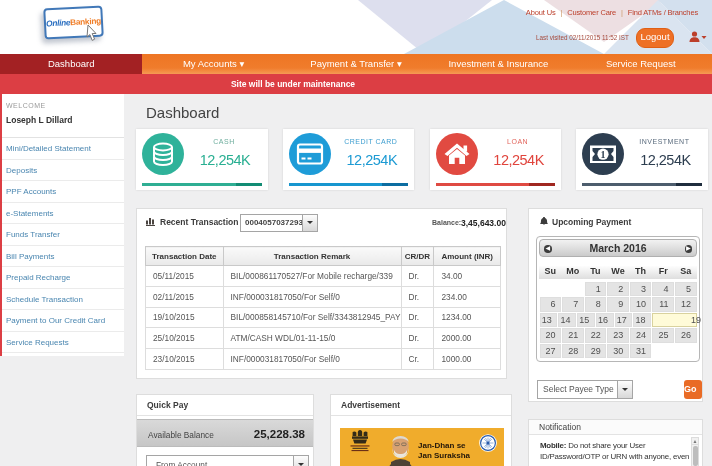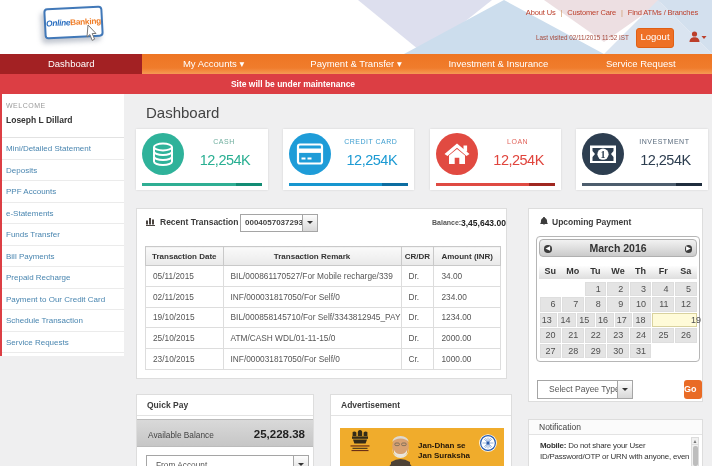--- a/index.html
+++ b/index.html
@@ -6,21 +6,21 @@
 body { width:712px; height:466px; position:relative; overflow:hidden;
   background:#efeff0; font-family:"Liberation Sans", sans-serif; }
 .abs { position:absolute; }
 
 
 #header { left:0; top:0; width:712px; height:54px; background:#fff; overflow:hidden; }
 #toplinks { right:14px; top:8px; font-size:7.5px; letter-spacing:-.15px; color:#bc3f2b; }
 #toplinks span.sep { color:#c96; margin:0 3px; }
 #visited { left:536px; top:34px; font-size:6.3px; color:#a5483a; }
 #logoutbtn { left:636px; top:28px; width:38px; height:20px; background:#ee7026;
-  border:1px solid #e05f14; border-radius:3px; color:#fff; font-size:9.5px;
+  border:1px solid #e05f14; border-radius:9px; color:#fff; font-size:9.5px;
   text-align:center; line-height:16px; }
 
 #nav { left:0; top:54px; width:712px; height:20px;
   background:linear-gradient(#ee7523 0%, #f07c2c 70%, #f69a54 100%); }
 .navitem { float:left; width:142.4px; height:20px; color:#fff; font-size:9.5px;
   text-align:center; line-height:20px; }
 .navitem.active { background:#a32123; }
 
 #maint { left:0; top:74px; width:712px; height:20px; background:#dc3e44; }
 #maint div { width:586px; text-align:center; font-size:8.5px; font-weight:bold;
@@ -151,22 +151,22 @@
   <div id="welcome">WELCOME</div>
   <div id="uname">Loseph L Dillard</div>
   <div id="smenu">
     <div>Mini/Detailed Statement</div>
     <div>Deposits</div>
     <div>PPF Accounts</div>
     <div>e-Statements</div>
     <div>Funds Transfer</div>
     <div>Bill Payments</div>
     <div>Prepaid Recharge</div>
+    <div>Schedule Transaction</div>
     <div>Payment to Our Credit Card</div>
-    <div>Schedule Transaction</div>
     <div>Service Requests</div>
   </div>
 </div>
 
 <div id="title" class="abs">Dashboard</div>
 
 <div class="card abs" style="left:136px">
   <div class="circ" style="background:#2fb29a">
     <svg width="42" height="42" viewBox="0 0 42 42">
       <g fill="none" stroke="#fff" stroke-width="2">
@@ -349,21 +349,21 @@
           <span>28</span>
           <span>29</span>
           <span>30</span>
           <span>31</span>
           <span class="empty"></span>
           <span class="empty"></span>
         </div>
     </div>
   </div>
   <div class="sel" style="left:8px;top:171px;width:96px;height:19px;line-height:17px;
-    padding-left:11px;font-size:8.5px;">Select Payee Type<span class="cap"></span></div>
+    padding-left:5px;font-size:8.5px;">Select Payee Type<span class="cap"></span></div>
   <div id="gobtn">Go</div>
 </div>
 
 <div id="quickpay" class="panel abs">
   <div class="ph hdrline abs" style="left:0;top:0;width:176px;height:21px;
     line-height:21px;padding-left:10px;font-size:8.5px;">Quick Pay</div>
   <div id="avail">
     <span class="abs" style="left:11px;top:10px;font-size:8.3px;color:#444">Available Balance</span>
     <span class="abs" style="right:8px;top:8px;font-size:11.5px;font-weight:bold;color:#222">25,228.38</span>
   </div>

